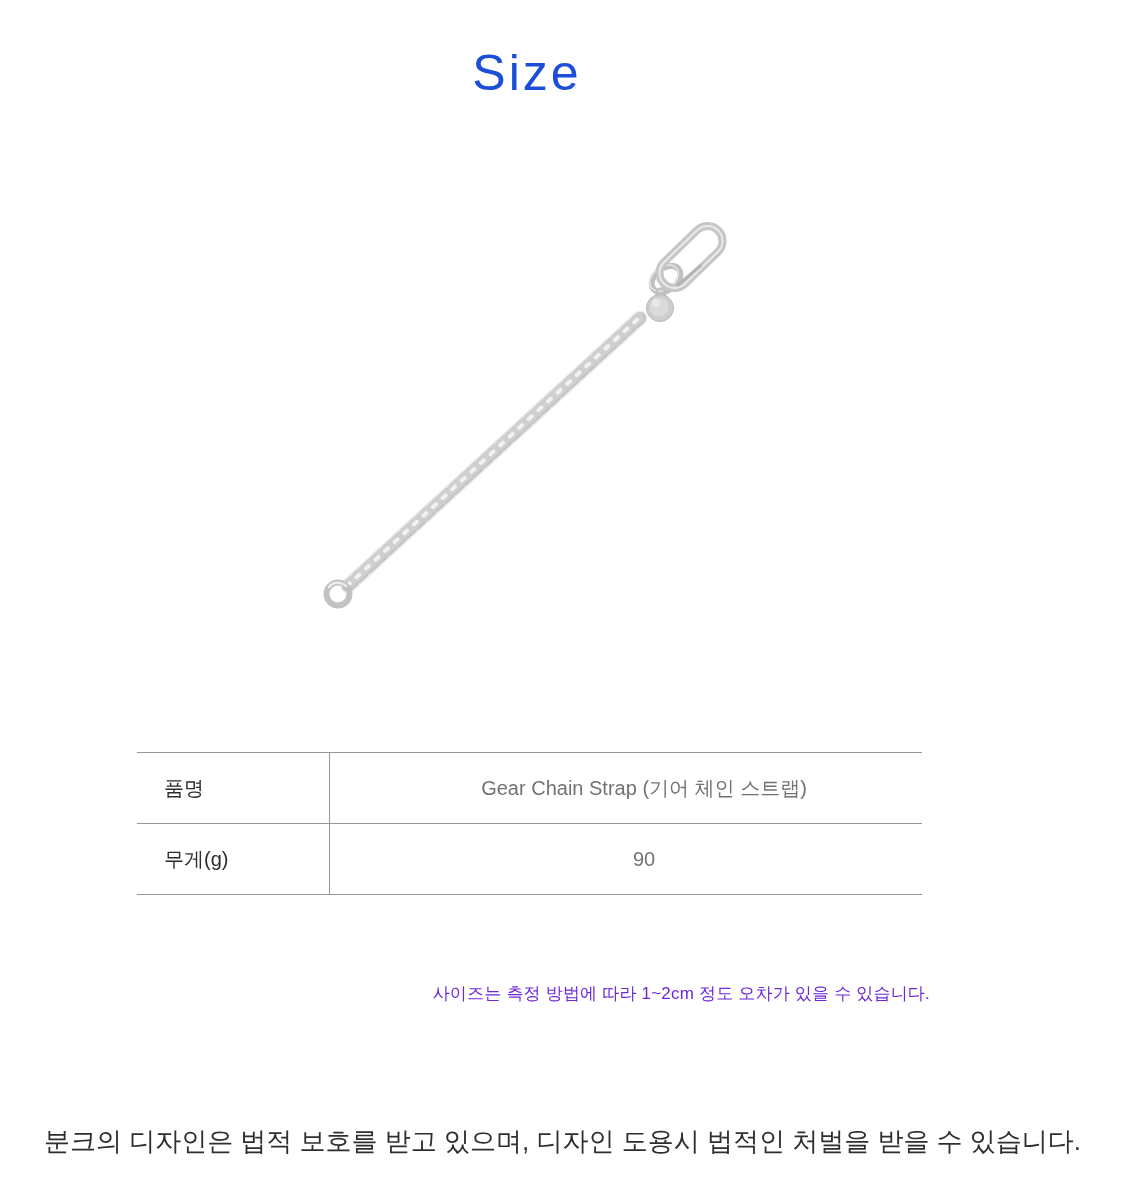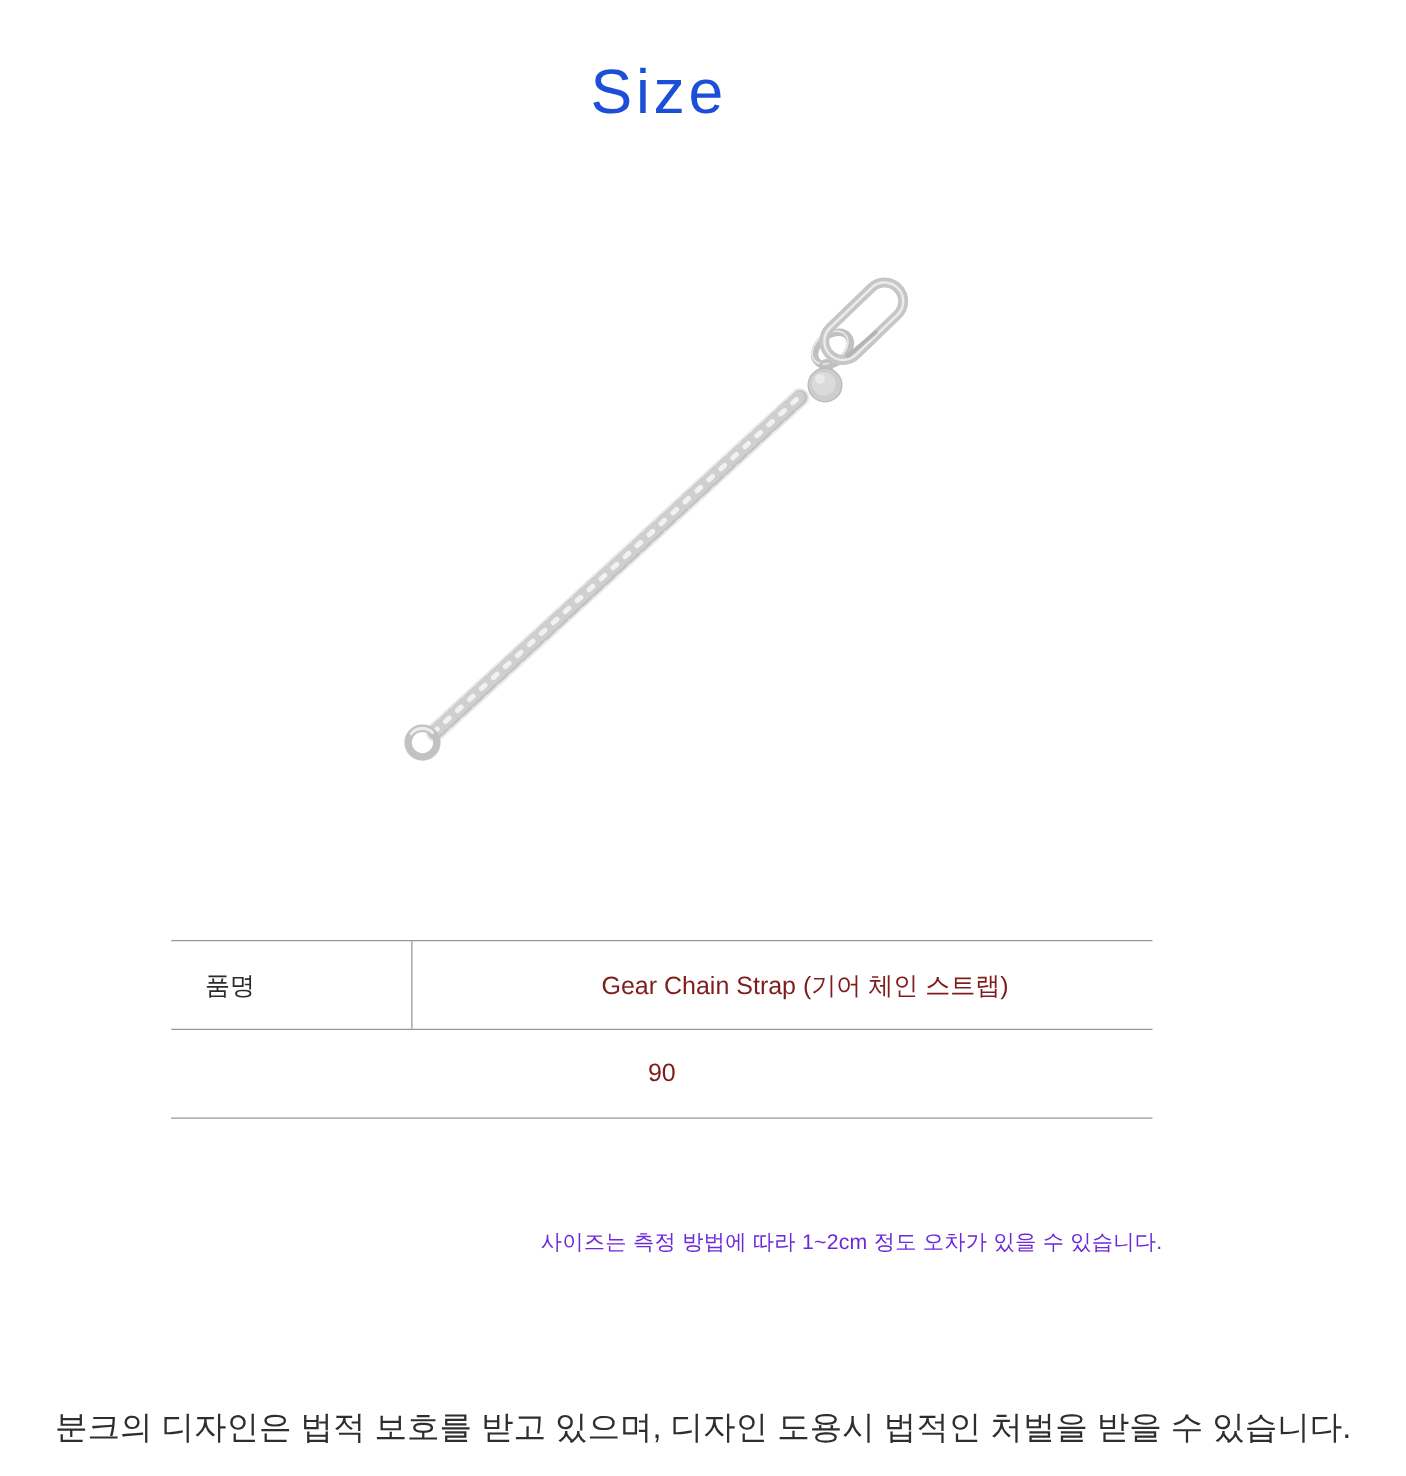--- a/index.html
+++ b/index.html
@@ -52,21 +52,21 @@
     padding-left: 27px;
     font-size: 20px;
     color: #2b2b2b;
   }
   .spec-value {
     flex: 1;
     display: flex;
     align-items: center;
     justify-content: center;
     font-size: 20px;
-    color: #7f1d1d;
+    color: #737373;
   }
   .size-note {
     position: absolute;
     left: 137px;
     top: 982px;
     width: 793px;
     text-align: right;
     font-size: 17px;
     color: #6d28d9;
     letter-spacing: 0.2px;
@@ -117,19 +117,20 @@
     <circle cx="656" cy="303" r="4" fill="#e9e9e9"></circle>
   </g>
 </svg>
 
 <div class="spec-table">
   <div class="spec-row">
     <div class="spec-label">품명</div>
     <div class="spec-value">Gear Chain Strap (기어 체인 스트랩)</div>
   </div>
   <div class="spec-row">
+    <div class="spec-label">무게(g)</div>
     <div class="spec-value">90</div>
   </div>
 </div>
 
 <div class="size-note">사이즈는 측정 방법에 따라 1~2cm 정도 오차가 있을 수 있습니다.</div>
 
 <div class="legal-note">분크의 디자인은 법적 보호를 받고 있으며, 디자인 도용시 법적인 처벌을 받을 수 있습니다.</div>
 
 </body></html>

